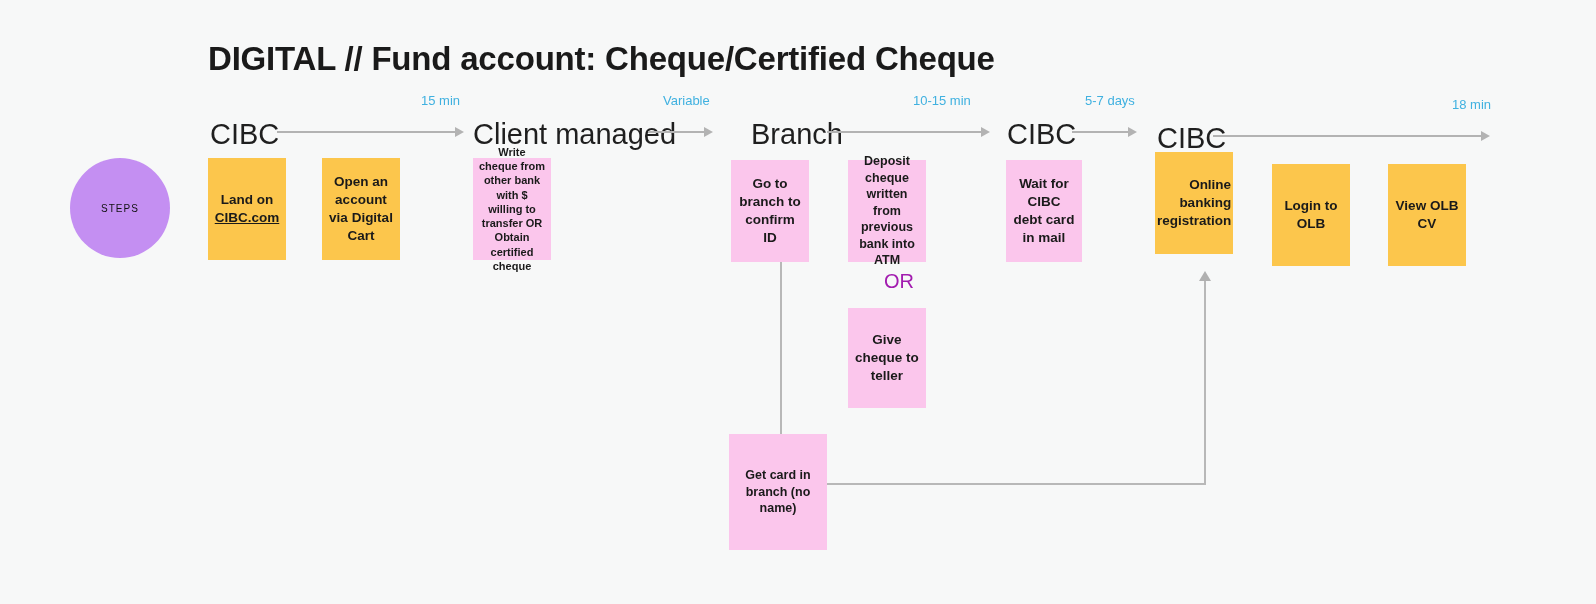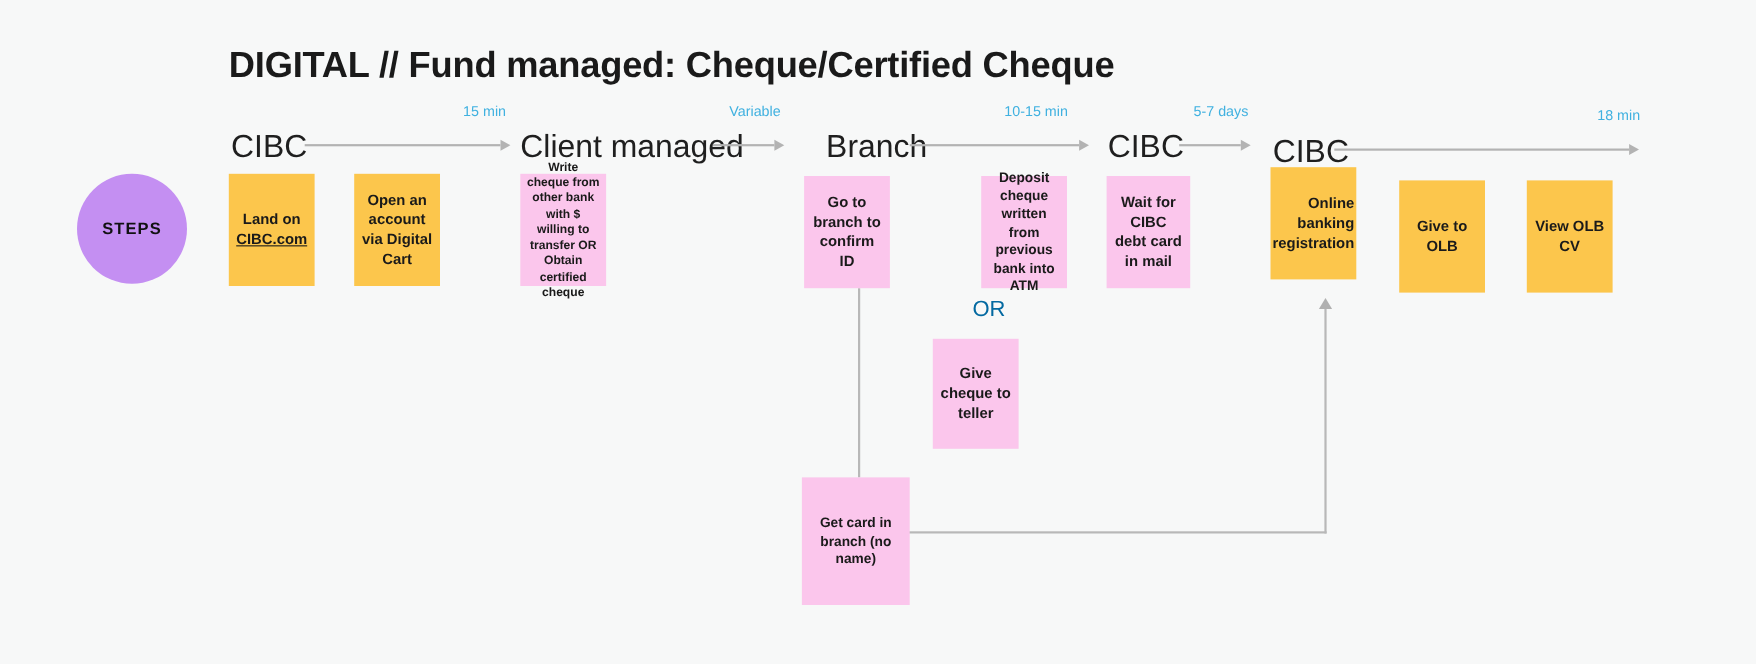--- a/index.html
+++ b/index.html
@@ -7,21 +7,21 @@
   #board{position:relative; width:1596px; height:604px; background:#f7f8f8; overflow:hidden;}
 
   
   .title{position:absolute; left:208px; top:40px; font-size:33px; color:#1a1a1a; white-space:nowrap; letter-spacing:-0.2px;}
   .title .t-bold{font-weight:800;}
   .title .t-reg{font-weight:700;}
 
   
   .steps-circle{position:absolute; left:70px; top:158px; width:100px; height:100px; border-radius:50%;
     background:#c48ff2; display:flex; align-items:center; justify-content:center;
-    font-weight:700; font-size:15px; letter-spacing:1px; color:#111;}
+    font-weight:400; font-size:10px; letter-spacing:1px; color:#111;}
 
   
   .lane{position:absolute; top:118px; font-size:29px; color:#1f1f1f; white-space:nowrap;}
 
   
   .duration{position:absolute; font-size:13px; color:#40b1e0; white-space:nowrap;}
 
   
   .harrow{position:absolute; height:2px; background:#b3b3b3;}
   .harrow::after{content:""; position:absolute; right:-9px; top:-4px; width:0; height:0;
@@ -37,29 +37,29 @@
   .note{position:absolute; width:78px; height:102px; box-sizing:border-box; padding:6px;
     display:flex; align-items:center; justify-content:center; text-align:center;
     font-weight:700; font-size:13.5px; line-height:1.32; color:#1a1a1a;}
   .note.yellow{background:#fcc64c;}
   .note.pink{background:#fbc6ec;}
   .note.xs{font-size:11px; line-height:1.3;}
   .note.sm{font-size:12.5px;}
   .u{text-decoration:underline;}
 
   .or-label{position:absolute; left:848px; top:270px; width:102px; text-align:center;
-    font-size:20px; color:#0369a1;}
+    font-size:20px; color:#a21caf;}
 </style>
 </head>
 <body>
 
 <div id="board">
 
   <div class="title">
-    <span class="t-bold">DIGITAL // Fund managed:</span><span class="t-reg"> Cheque/Certified Cheque</span>
+    <span class="t-bold">DIGITAL // Fund account:</span><span class="t-reg"> Cheque/Certified Cheque</span>
   </div>
 
   <div class="steps-circle">
     <span>STEPS</span>
   </div>
 
   <span class="duration" style="left:421px; top:93px;">15 min</span>
   <span class="duration" style="left:663px; top:93px;">Variable</span>
   <span class="duration" style="left:913px; top:93px;">10-15 min</span>
   <span class="duration" style="left:1085px; top:93px;">5-7 days</span>
@@ -93,34 +93,34 @@
   </div>
 
   <div class="note pink xs" style="left:473px; top:158px;">
     <span>Write cheque from other bank with $ willing to transfer OR Obtain certified cheque</span>
   </div>
 
   <div class="note pink" style="left:731px; top:160px;">
     <span>Go to branch to confirm ID</span>
   </div>
 
-  <div class="note pink sm" style="left:848px; top:160px;margin-left:44px;">
+  <div class="note pink sm" style="left:848px; top:160px;">
     <span>Deposit cheque written from previous bank into ATM</span>
   </div>
 
   <div class="note pink" style="left:1006px; top:160px; width:76px;">
     <span>Wait for CIBC debt card in mail</span>
   </div>
 
   <div class="note yellow" style="left:1155px; top:152px;text-align:right;">
     <span>Online banking registration</span>
   </div>
 
   <div class="note yellow" style="left:1272px; top:164px;">
-    <span>Give to OLB</span>
+    <span>Login to OLB</span>
   </div>
 
   <div class="note yellow" style="left:1388px; top:164px;">
     <span>View OLB CV</span>
   </div>
 
   <div class="or-label">OR</div>
 
   <div class="note pink" style="left:848px; top:308px; height:100px;">
     <span>Give cheque to teller</span>

